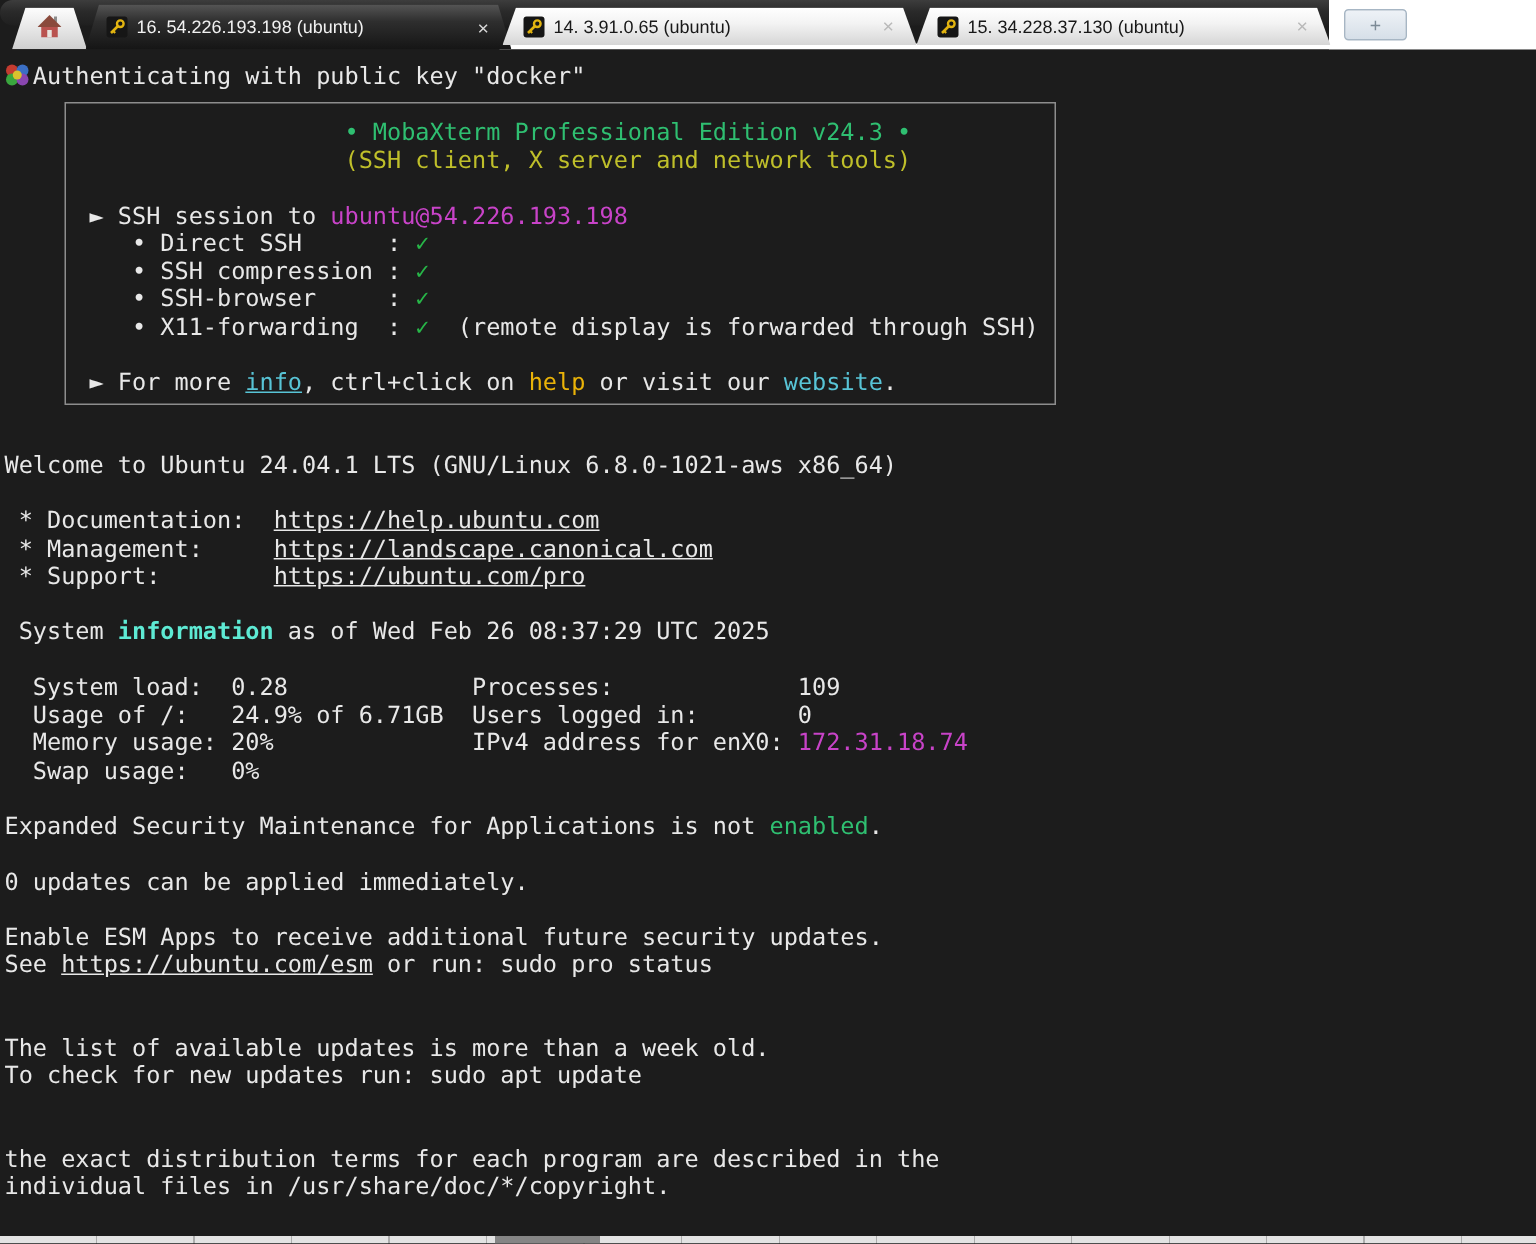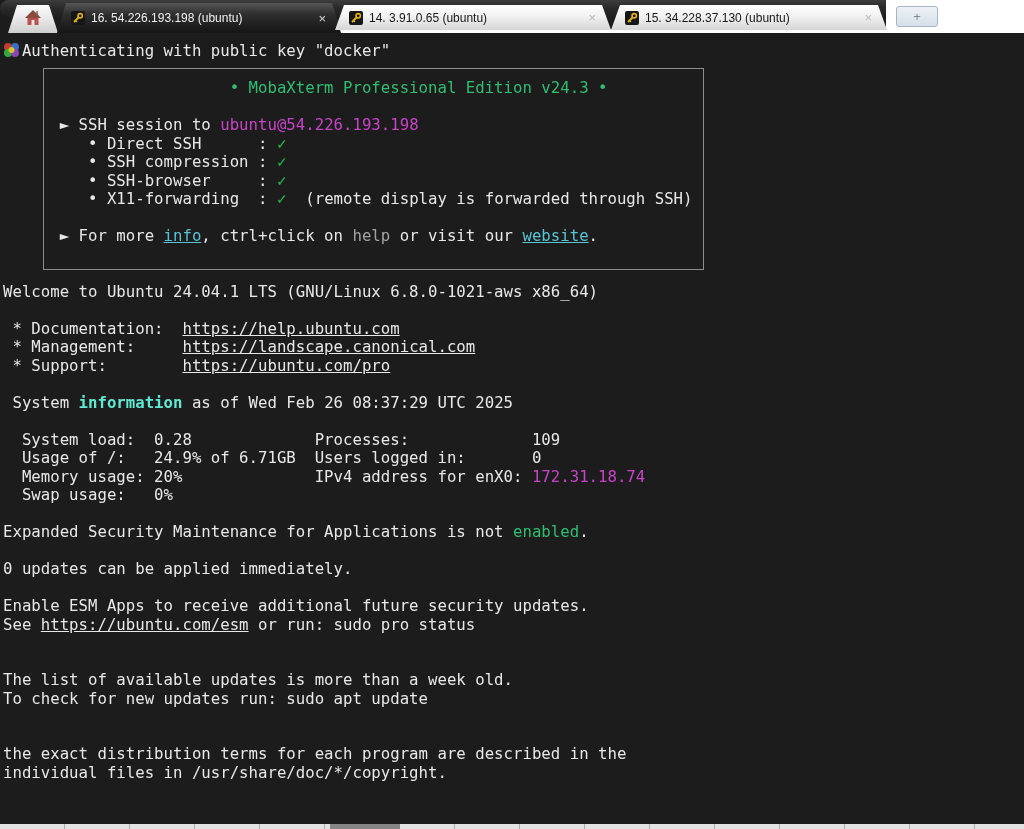--- a/index.html
+++ b/index.html
@@ -149,28 +149,29 @@
       <circle cx="12" cy="5" r="4" fill="#3b6fc4"></circle>
       <circle cx="5" cy="11" r="4" fill="#3aa63e"></circle>
       <circle cx="12" cy="11" r="4" fill="#8a46b0"></circle>
       <circle cx="8.5" cy="8" r="3" fill="#d9c22e"></circle>
     </svg>
   </span>
   <div class="tlines">
       <div class="tline"><span>  Authenticating with public key "docker"</span></div>
       <div class="tline"></div>
       <div class="tline"><span style="color: rgb(47, 191, 113);">                        • MobaXterm Professional Edition v24.3 •</span></div>
+      <div class="tline"><span style="color: rgb(191, 191, 42);">                        (SSH client, X server and network tools)</span></div>
       <div class="tline"></div>
       <div class="tline"><span>      ► SSH session to </span><span style="color: rgb(200, 67, 200);">ubuntu@54.226.193.198</span></div>
       <div class="tline"><span>         • Direct SSH      : </span><span style="color: rgb(39, 182, 72);">✓</span></div>
       <div class="tline"><span>         • SSH compression : </span><span style="color: rgb(39, 182, 72);">✓</span></div>
       <div class="tline"><span>         • SSH-browser     : </span><span style="color: rgb(39, 182, 72);">✓</span></div>
       <div class="tline"><span>         • X11-forwarding  : </span><span style="color: rgb(39, 182, 72);">✓</span><span>  (remote display is forwarded through SSH)</span></div>
       <div class="tline"></div>
-      <div class="tline"><span>      ► For more </span><span style="color: rgb(88, 196, 214); text-decoration: underline;">info</span><span>, ctrl+click on </span><span style="color: #a3a3a3; ">help</span><span> or visit our </span><span style="color: rgb(88, 196, 214); text-decoration: underline;">website</span><span>.</span></div>
+      <div class="tline"><span>      ► For more </span><span style="color: rgb(88, 196, 214); text-decoration: underline;">info</span><span>, ctrl+click on </span><span style="color: #eab308; ">help</span><span> or visit our </span><span style="color: rgb(88, 196, 214); ">website</span><span>.</span></div>
       <div class="tline"></div>
       <div class="tline"></div>
       <div class="tline"><span>Welcome to Ubuntu 24.04.1 LTS (GNU/Linux 6.8.0-1021-aws x86_64)</span></div>
       <div class="tline"></div>
       <div class="tline"><span> * Documentation:  </span><span style="text-decoration: underline;">https://help.ubuntu.com</span></div>
       <div class="tline"><span> * Management:     </span><span style="text-decoration: underline;">https://landscape.canonical.com</span></div>
       <div class="tline"><span> * Support:        </span><span style="text-decoration: underline;">https://ubuntu.com/pro</span></div>
       <div class="tline"></div>
       <div class="tline"><span> System </span><span style="color: #5eead4; font-weight: bold;">information</span><span> as of Wed Feb 26 08:37:29 UTC 2025</span></div>
       <div class="tline"></div>

